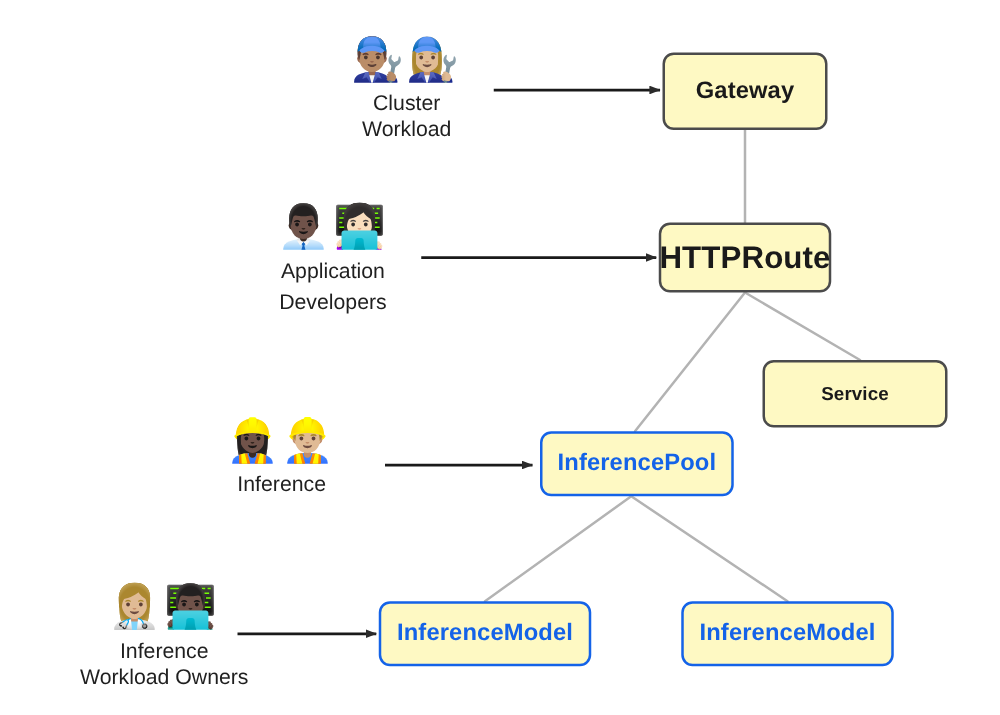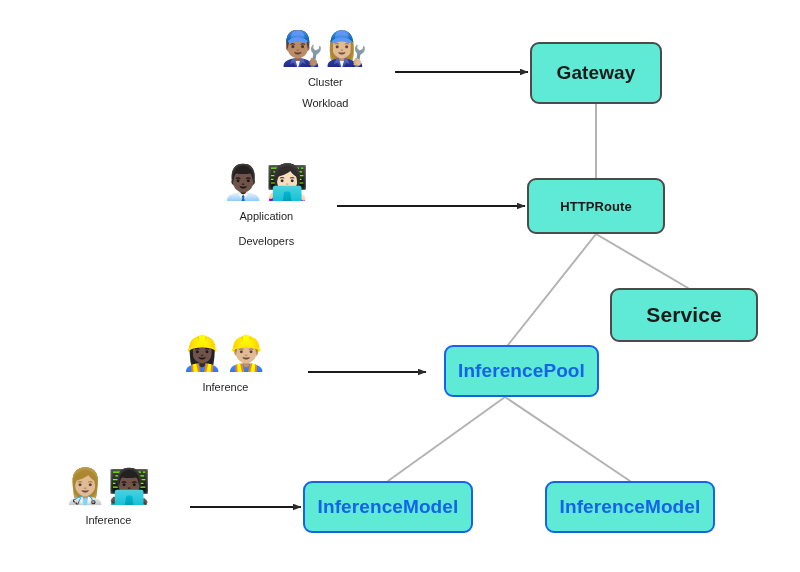--- a/index.html
+++ b/index.html
@@ -25,21 +25,21 @@
     height: 572px;
     pointer-events: none;
   }
   
   .node {
     position: absolute;
     box-sizing: border-box;
     display: flex;
     align-items: center;
     justify-content: center;
-    background: #5eead4;
+    background: #fef9c3;
     border-radius: 9px;
     font-weight: bold;
     letter-spacing: 0.1px;
     z-index: 3;
   }
   .node.gray {
     border: 2px solid #4b4b4b;
     color: #1a1a1a;
   }
   .node.blue {
@@ -57,21 +57,21 @@
   .persona-emoji {
     font-family: "DejaVu Sans", sans-serif;
     font-size: 34px;
     line-height: 40px;
     letter-spacing: 2px;
     white-space: nowrap;
     user-select: none;
   }
   .persona-label {
     margin-top: 4px;
-    font-size: 11px;
+    font-size: 17px;
     line-height: 21px;
     color: #1f1f1f;
     text-align: center;
     font-weight: normal;
     white-space: nowrap;
   }
 </style>
 </head>
 <body>
 
@@ -95,27 +95,27 @@
         <line x1="337" y1="206" x2="525" y2="206" stroke="#1a1a1a" stroke-width="2.2" marker-end="url(#arrowhead)"></line>
         <line x1="308" y1="372" x2="426" y2="372" stroke="#1a1a1a" stroke-width="2.2" marker-end="url(#arrowhead)"></line>
         <line x1="190" y1="507" x2="301" y2="507" stroke="#1a1a1a" stroke-width="2.2" marker-end="url(#arrowhead)"></line>
       </g>
   </svg>
 
   <div id="nodes-layer">
       <div class="node gray" style="left: 530px; top: 42px; width: 132px; height: 62px; font-size: 19px;">
         <span>Gateway</span>
       </div>
-      <div class="node gray" style="left: 527px; top: 178px; width: 138px; height: 56px; font-size: 13px;">
+      <div class="node gray" style="left: 527px; top: 178px; width: 138px; height: 56px; font-size: 25px;">
         <span>HTTPRoute</span>
       </div>
-      <div class="node gray" style="left: 610px; top: 288px; width: 148px; height: 54px; font-size: 21px;">
+      <div class="node gray" style="left: 610px; top: 288px; width: 148px; height: 54px; font-size: 15px;">
         <span>Service</span>
       </div>
-      <div class="node blue" style="left: 444px; top: 345px; width: 155px; height: 52px; font-size: 19px;">
+      <div class="node blue" style="left: 432px; top: 345px; width: 155px; height: 52px; font-size: 19px;">
         <span>InferencePool</span>
       </div>
       <div class="node blue" style="left: 303px; top: 481px; width: 170px; height: 52px; font-size: 19px;">
         <span>InferenceModel</span>
       </div>
       <div class="node blue" style="left: 545px; top: 481px; width: 170px; height: 52px; font-size: 19px;">
         <span>InferenceModel</span>
       </div>
     </div>
   <div id="personas-layer">
@@ -129,16 +129,17 @@
         <div class="persona-label">Application</div>
         <div class="persona-label" style="margin-top: 4px;">Developers</div>
       </div>
       <div class="persona" style="left: 181px; top: 333px;">
         <div class="persona-emoji">👷🏿‍♀️👷🏼‍♂️</div>
         <div class="persona-label">Inference</div>
       </div>
       <div class="persona" style="left: 64px; top: 466px;">
         <div class="persona-emoji">👩🏼‍⚕️👨🏿‍💻</div>
         <div class="persona-label">Inference</div>
+        <div class="persona-label" style="margin-top: 0px;">Workload Owners</div>
       </div>
     </div>
 
 </div>
 
 </body></html>

